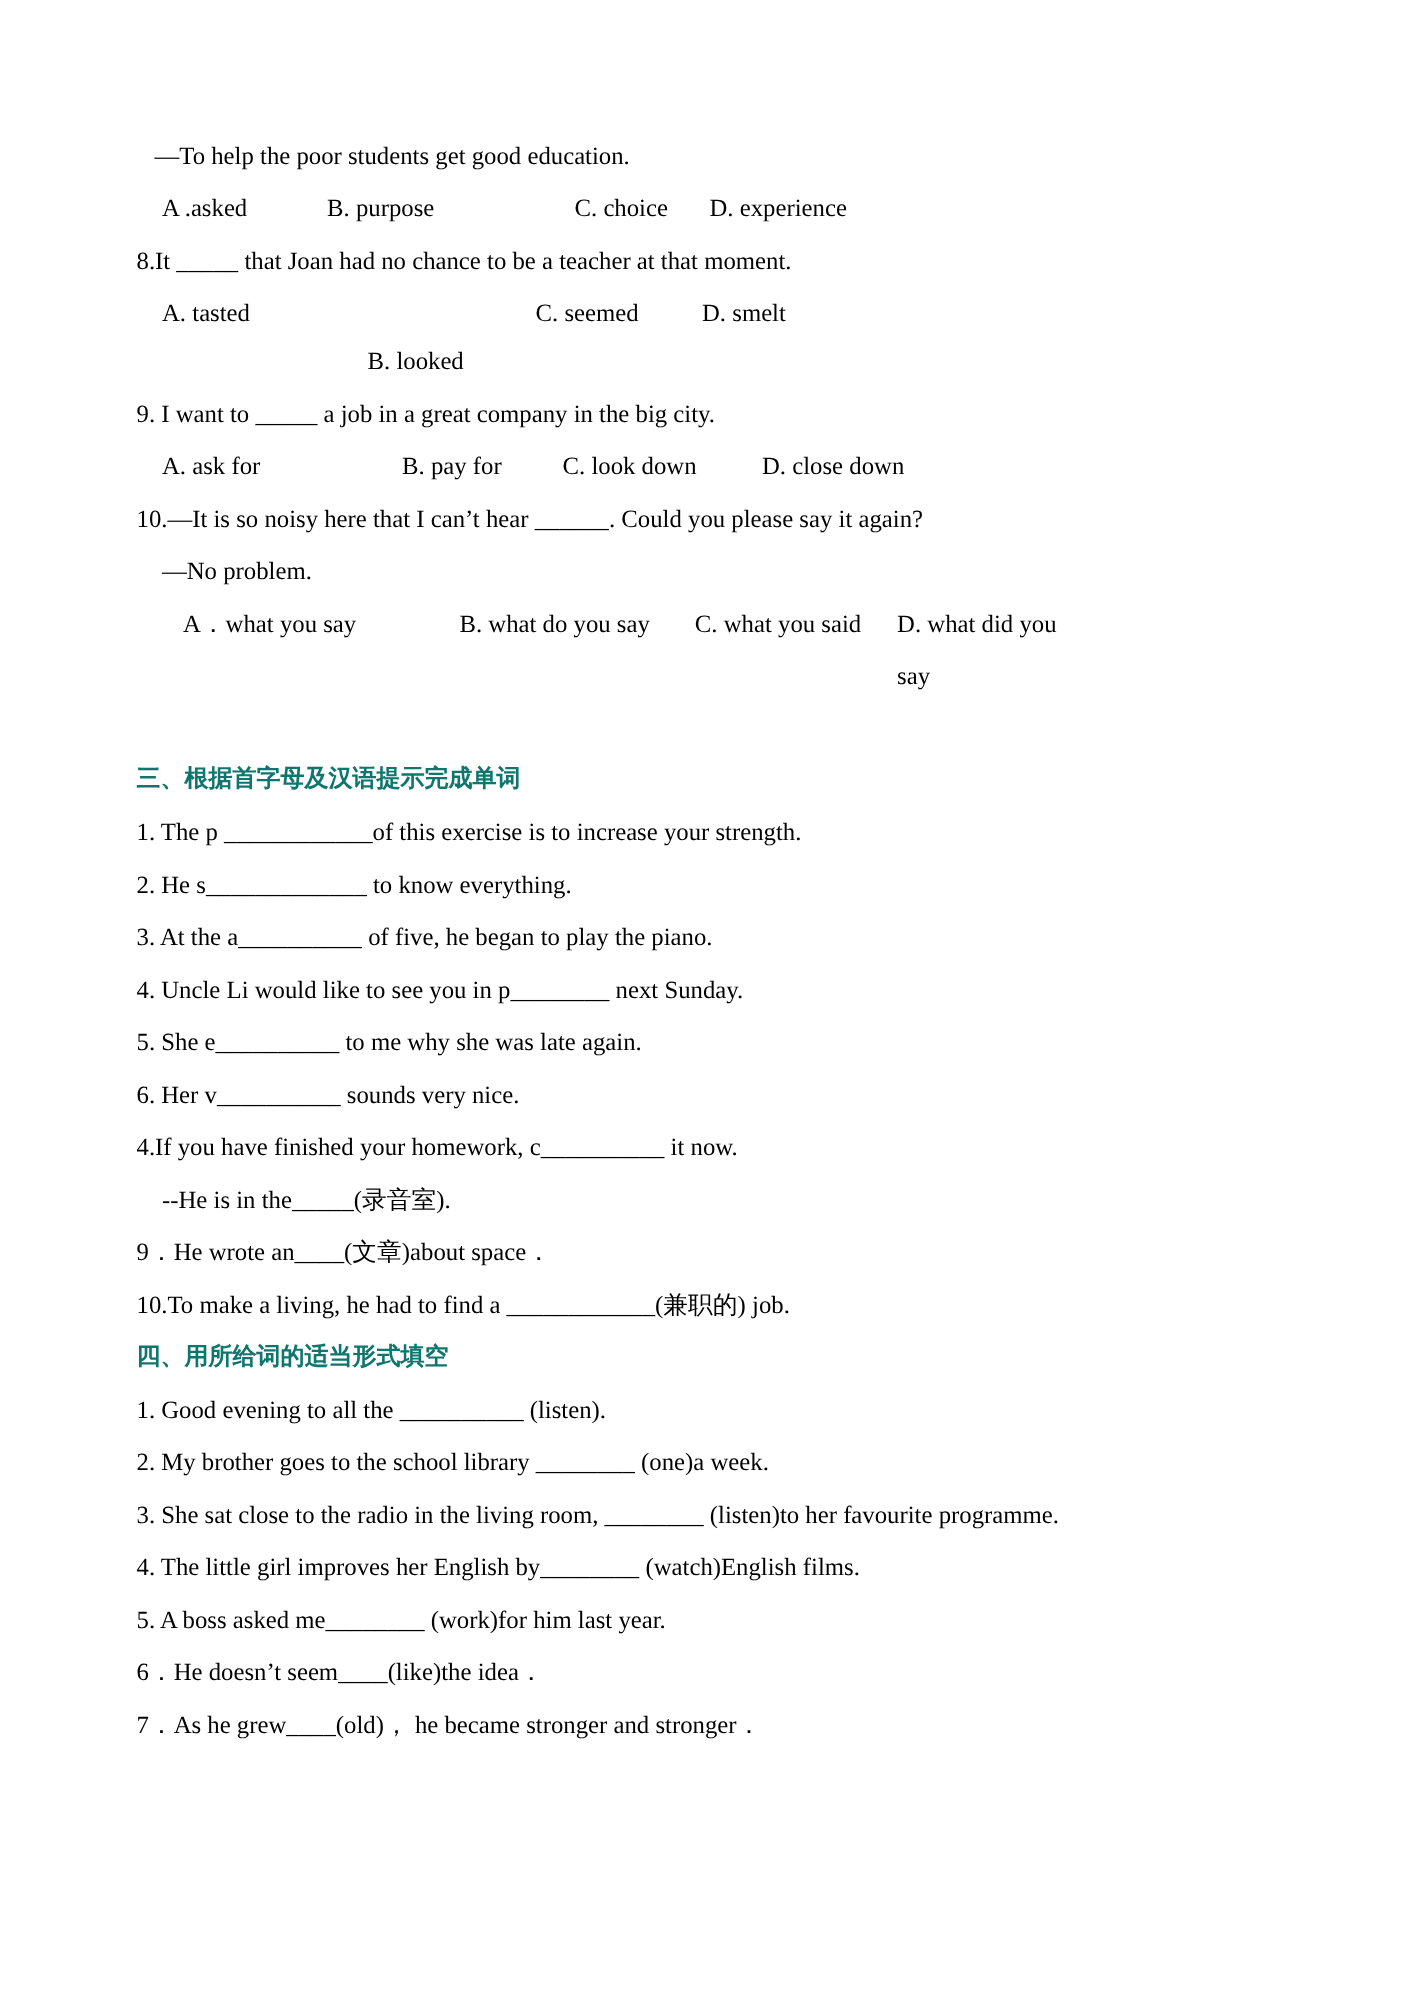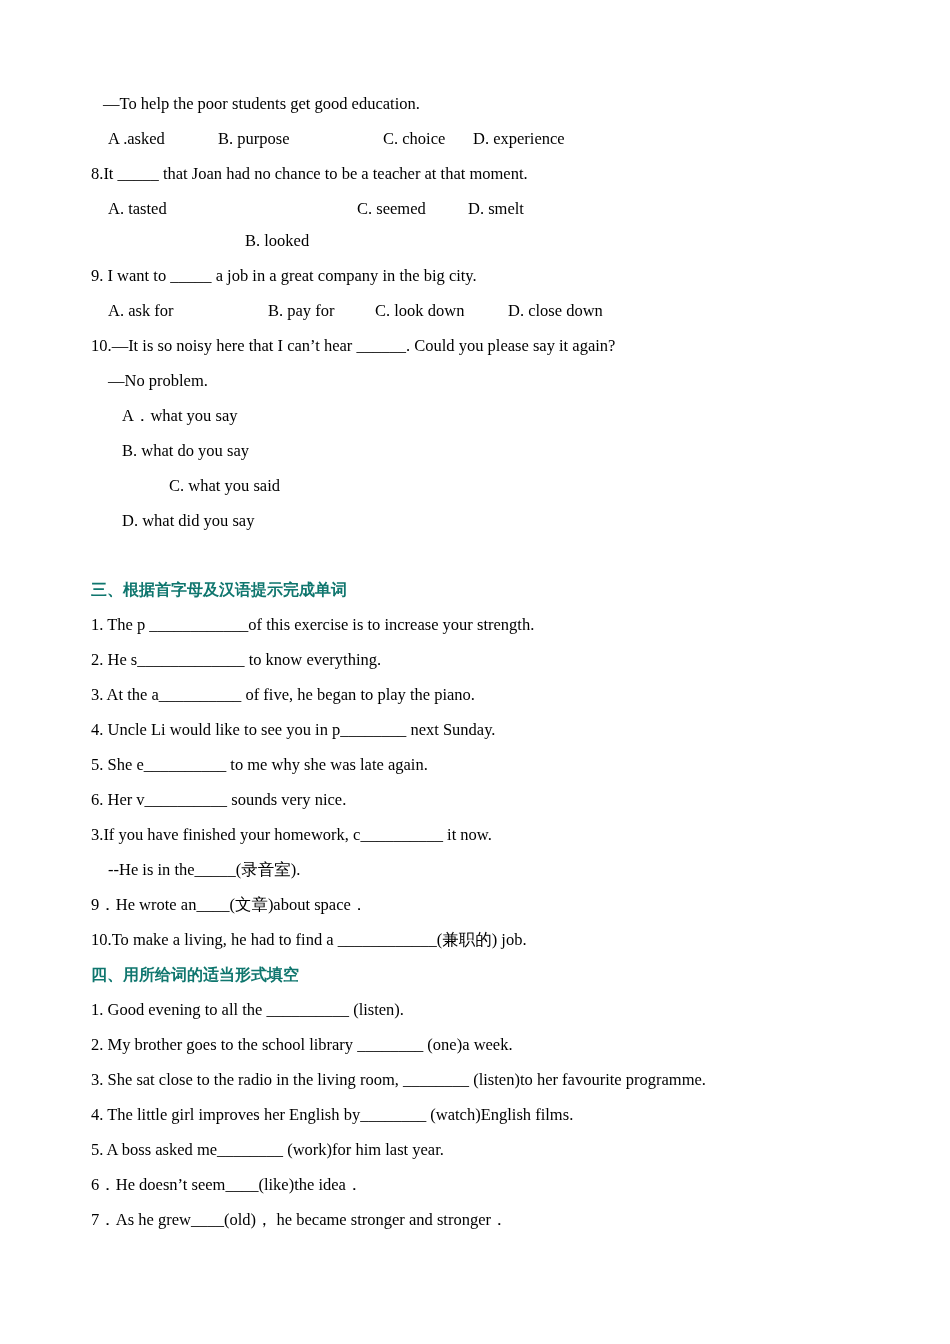--- a/index.html
+++ b/index.html
@@ -36,24 +36,24 @@
   }
   .r1 span:nth-child(1) { width: 110px; }
   .r1 span:nth-child(2) { width: 165px; }
   .r1 span:nth-child(3) { width: 90px; }
   .r2 span:nth-child(1) { width: 137px; }
   .r2 span:nth-child(2) { width: 112px; margin-top: 32px; }
   .r2 span:nth-child(3) { width: 111px; }
   .r3 span:nth-child(1) { width: 160px; }
   .r3 span:nth-child(2) { width: 107px; }
   .r3 span:nth-child(3) { width: 133px; }
-  .r4 { padding-left: 31px; flex-direction: column; }
+  .r4 { padding-left: 31px; }
   .r4 span:nth-child(1) { width: 216px; }
   .r4 span:nth-child(2) { width: 184px; }
-  .r4 span:nth-child(3) { width: 158px; text-align: right; }
+  .r4 span:nth-child(3) { width: 158px; }
   .hd {
     margin: 0;
     line-height: 35px;
     font-size: 16px;
     font-weight: 700;
     font-family: "Liberation Sans", "DejaVu Sans", sans-serif;
     color: #0f766e;
   }
   .hd3 { margin-top: 34px; }
 </style>
@@ -101,21 +101,21 @@
   </p>
 
   <h2 class="hd hd3">三、根据首字母及汉语提示完成单词</h2>
 
   <p>1. The p ____________of this exercise is to increase your strength.</p>
   <p>2. He s_____________ to know everything.</p>
   <p>3. At the a__________ of five, he began to play the piano.</p>
   <p>4. Uncle Li would like to see you in p________ next Sunday.</p>
   <p>5. She e__________ to me why she was late again.</p>
   <p>6. Her v__________ sounds very nice.</p>
-  <p>3.If you have finished your homework, c__________ it now.</p>
+  <p>4.If you have finished your homework, c__________ it now.</p>
   <p class="ind-b">--He is in the_____(录音室).</p>
   <p>9．He wrote an____(文章)about space．</p>
   <p>10.To make a living, he had to find a ____________(兼职的) job.</p>
 
   <h2 class="hd">四、用所给词的适当形式填空</h2>
 
   <p>1. Good evening to all the __________ (listen).</p>
   <p>2. My brother goes to the school library ________ (one)a week.</p>
   <p>3. She sat close to the radio in the living room, ________ (listen)to her favourite programme.</p>
   <p>4. The little girl improves her English by________ (watch)English films.</p>

